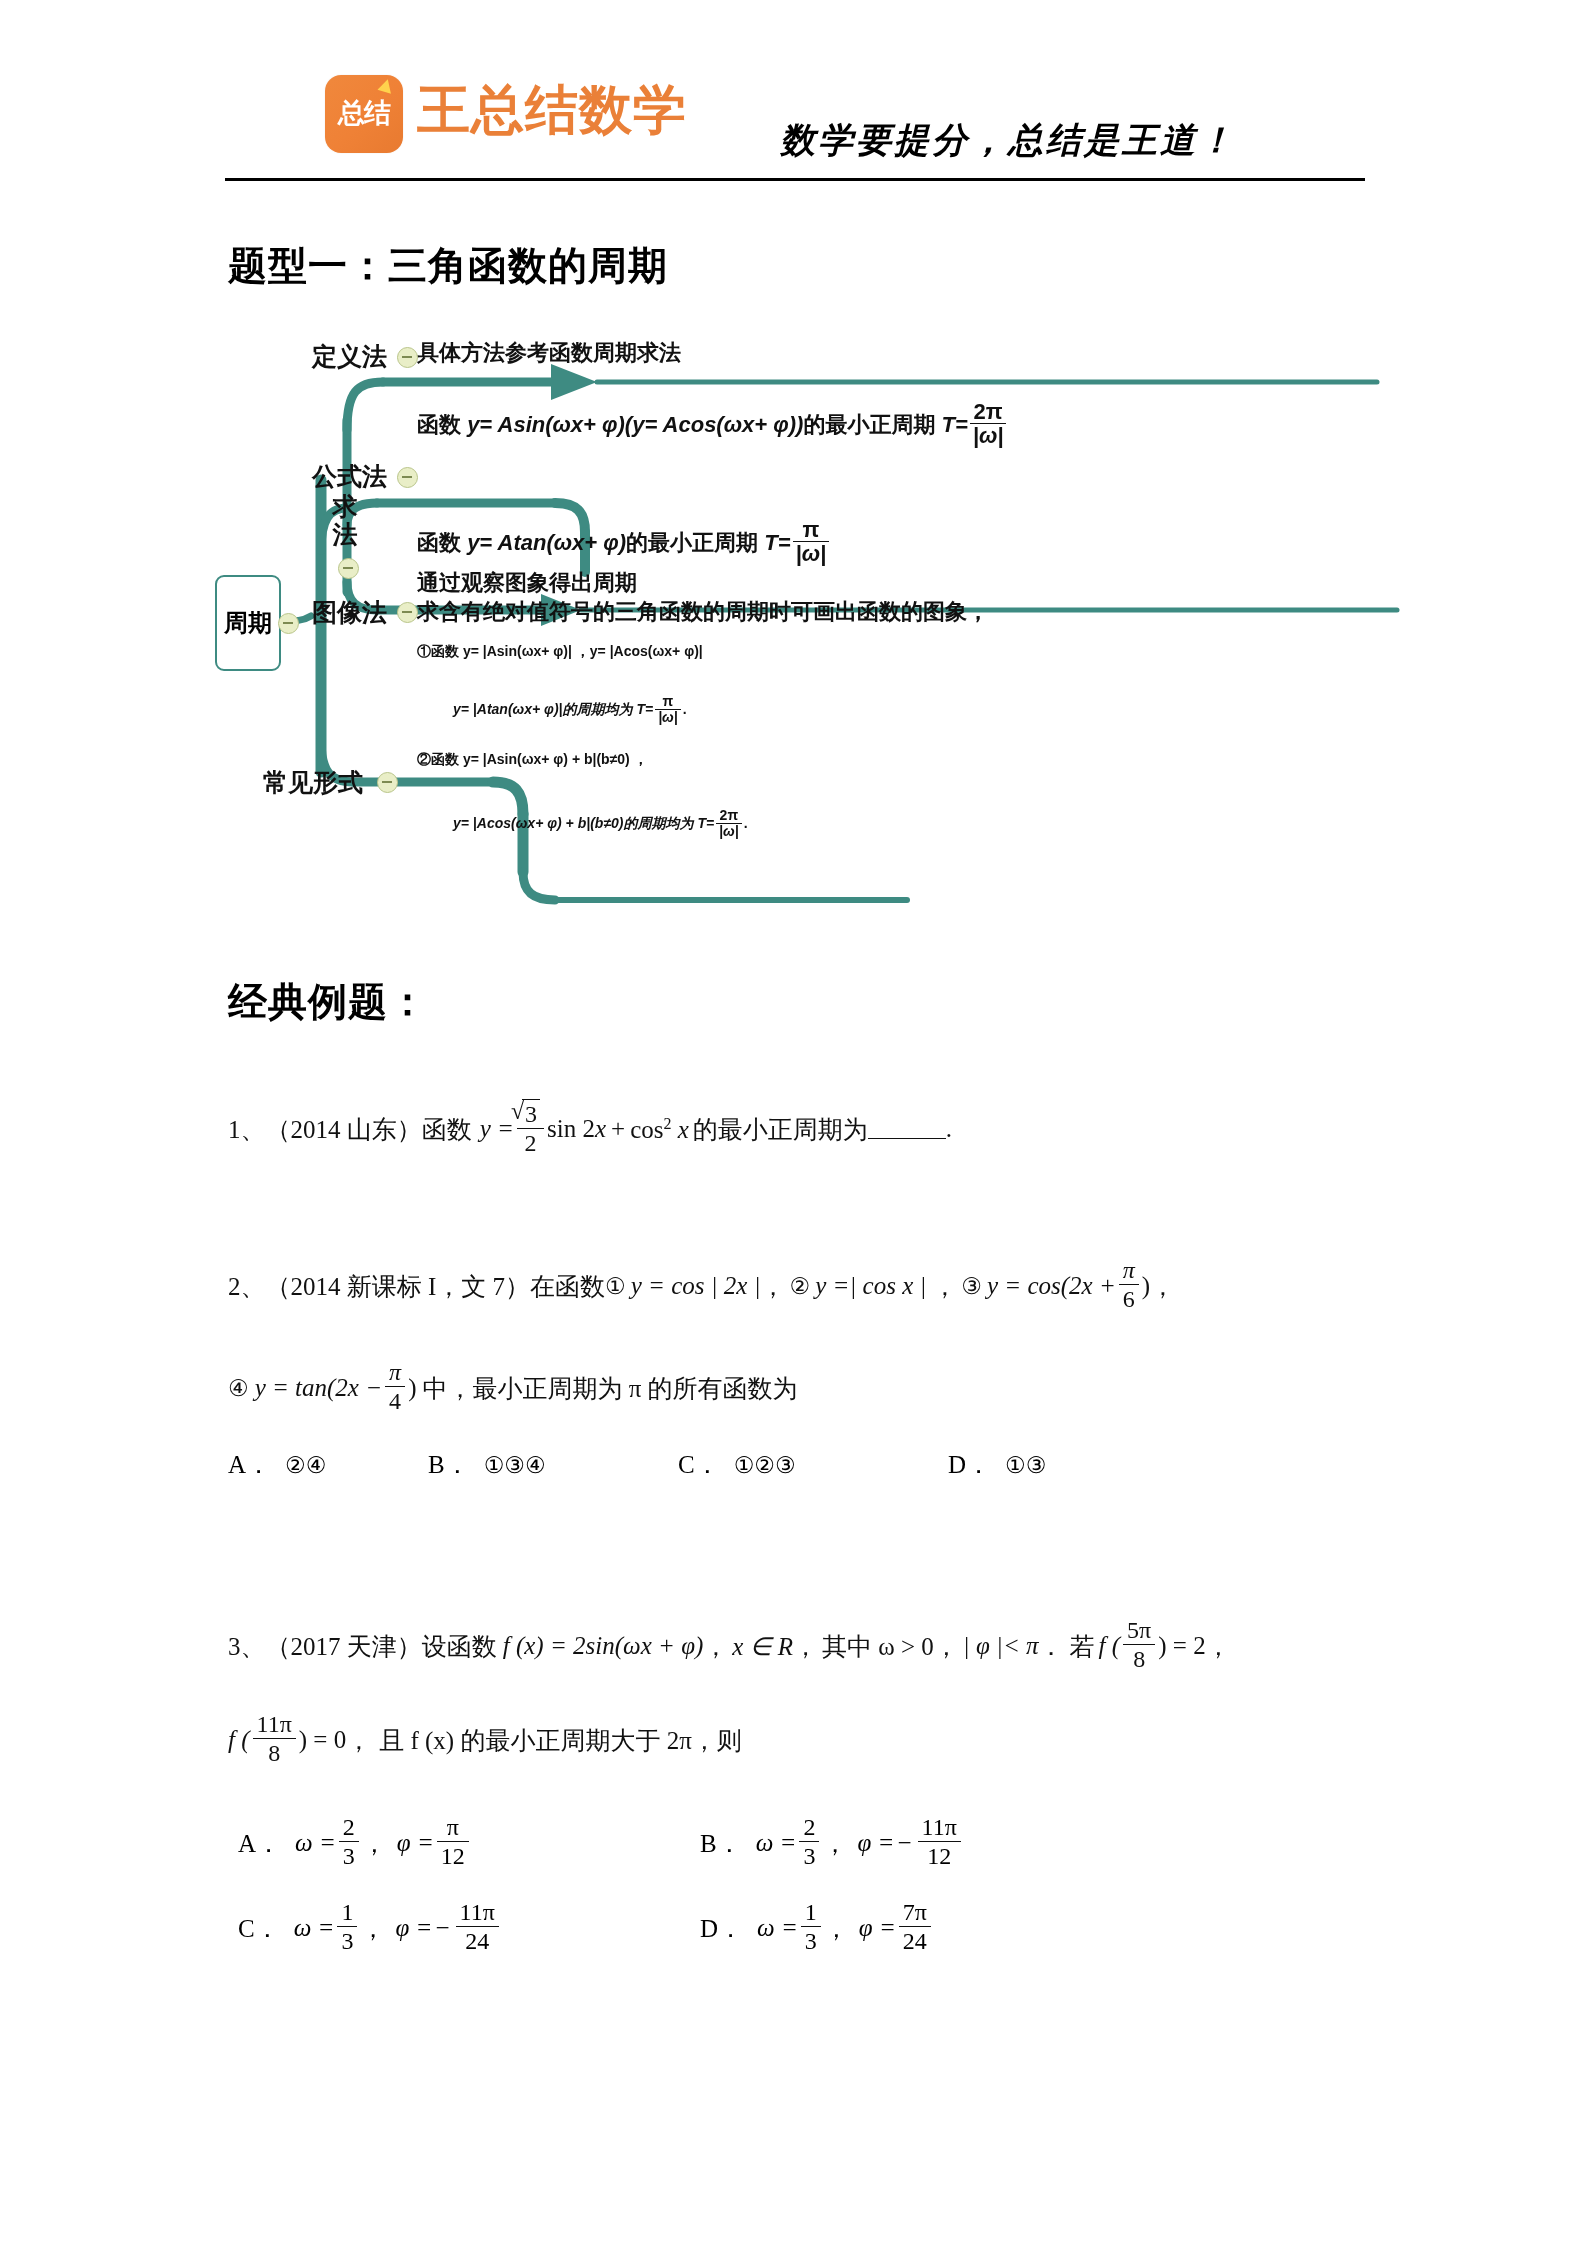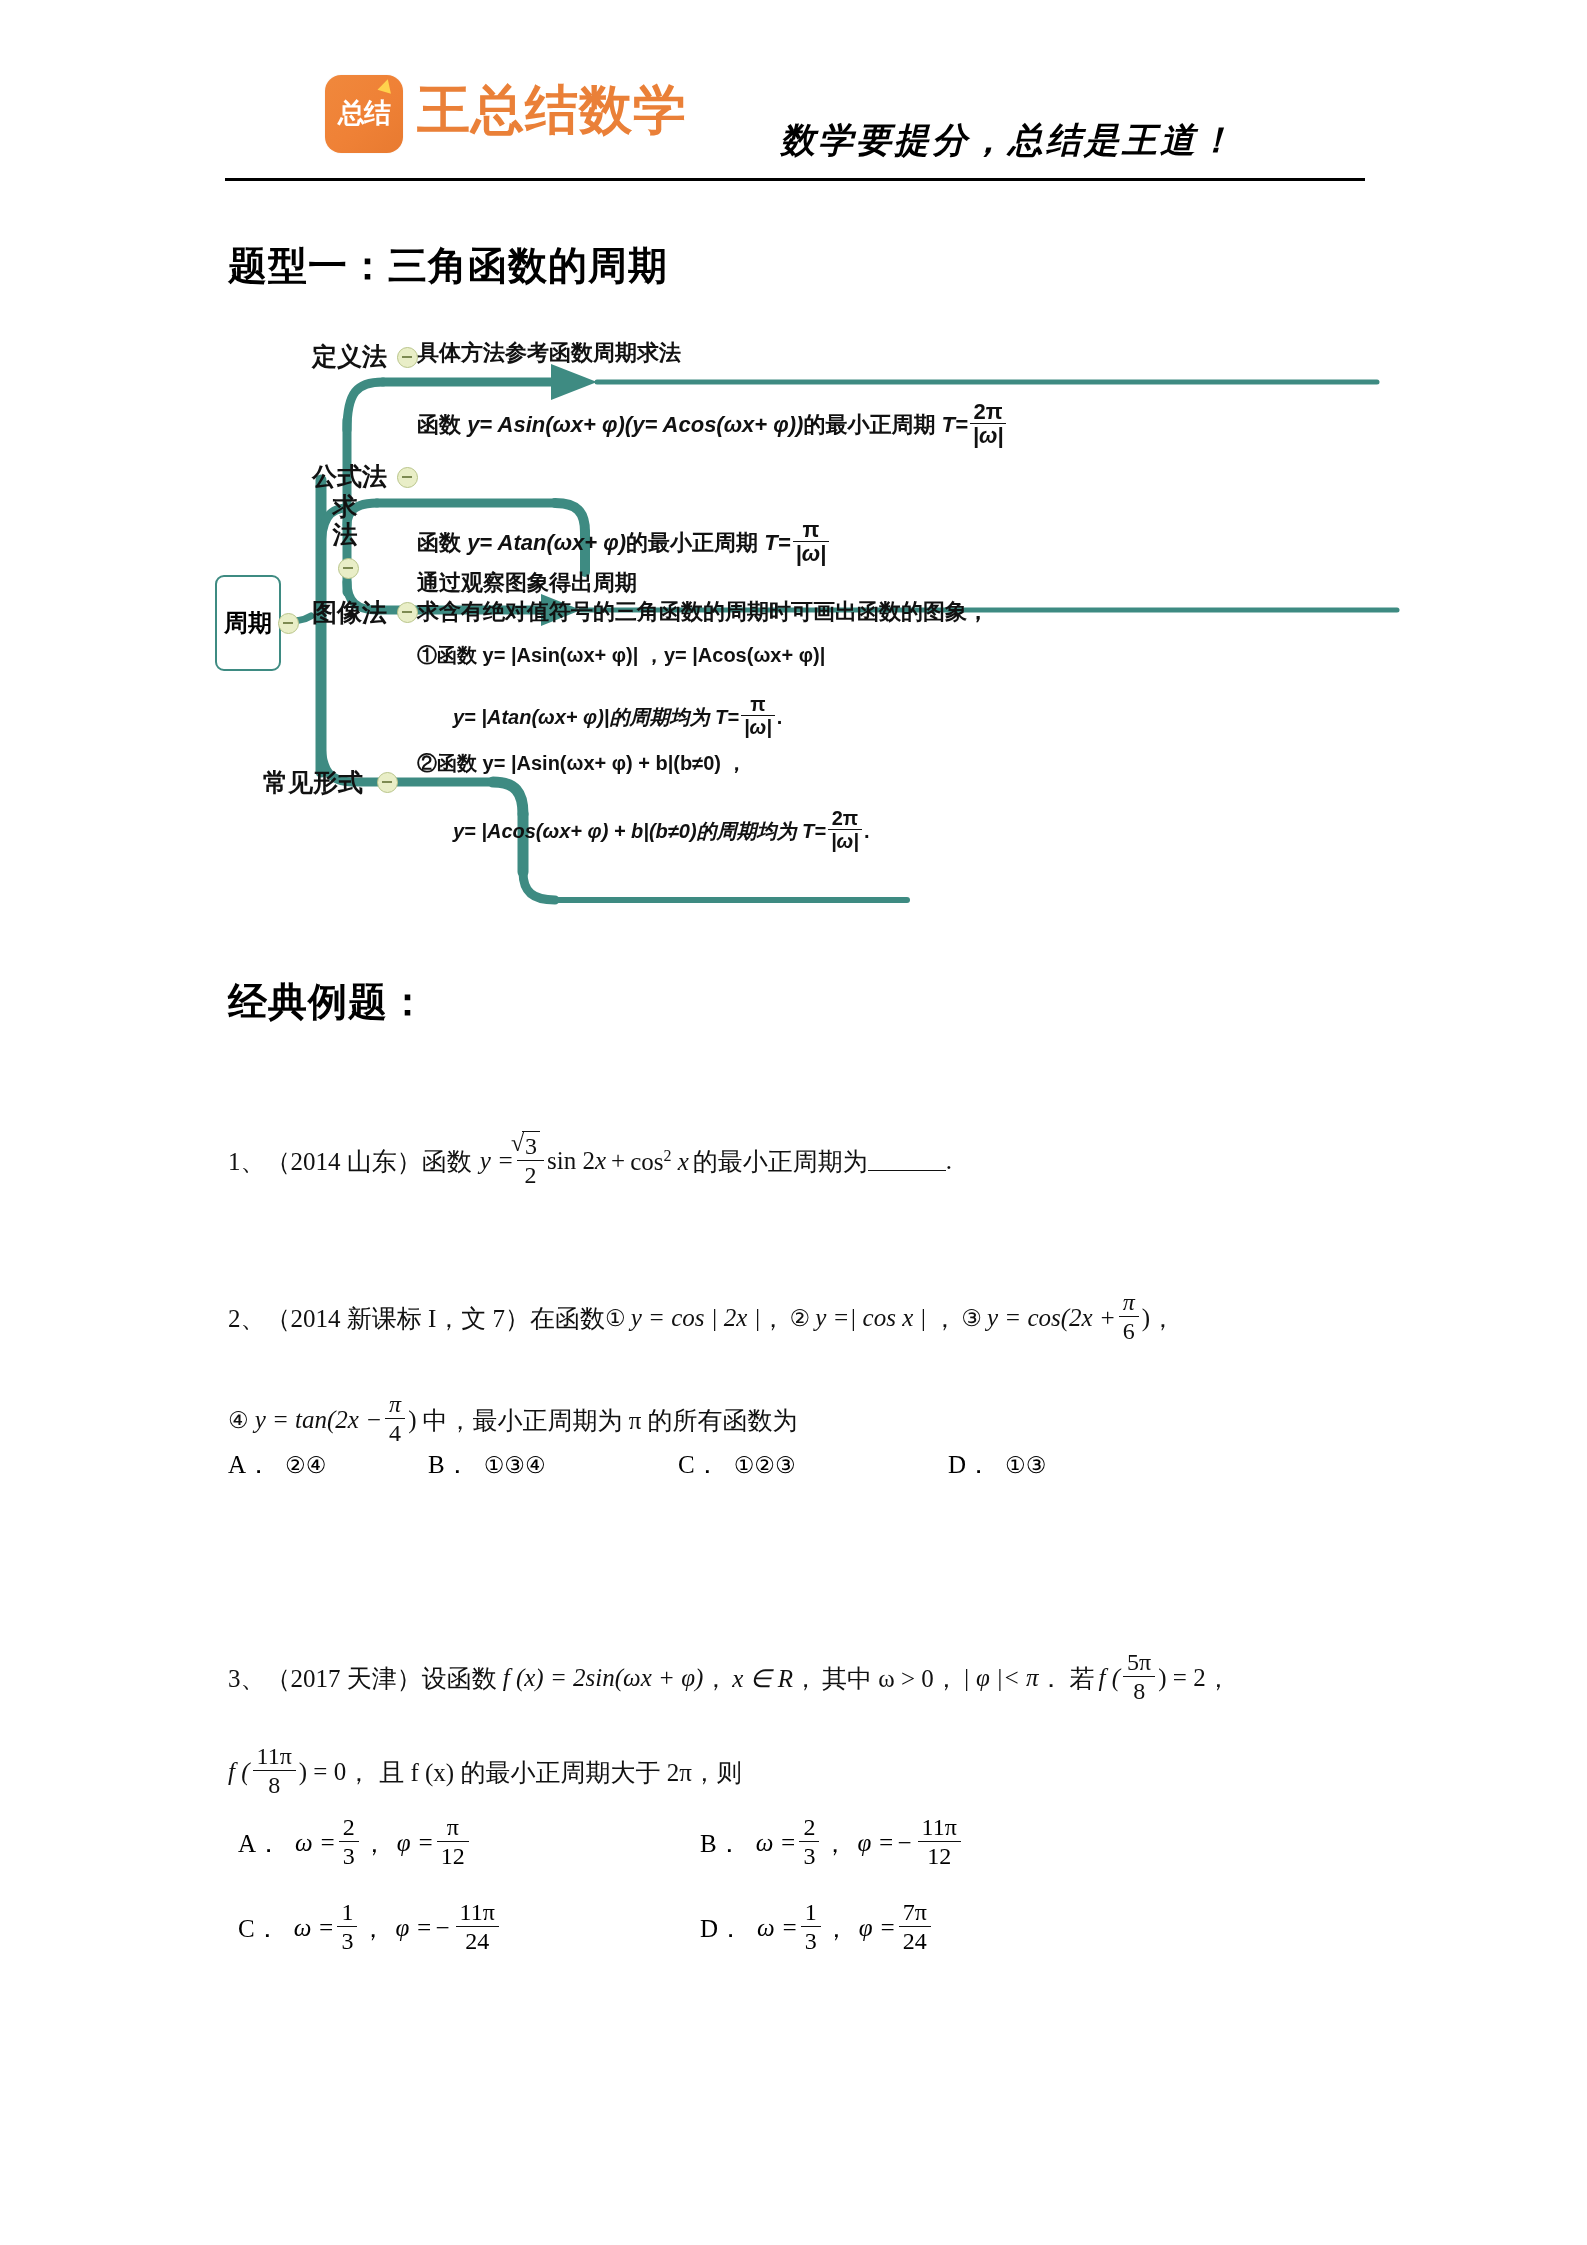--- a/index.html
+++ b/index.html
@@ -94,40 +94,39 @@
     width:10px; height:1.8px; background:#7d8a52;
   }
 
   .mm-text {
     position:absolute;
     font-family:"Liberation Sans", sans-serif;
     font-weight:bold; color:#111; z-index:3;
     line-height:1.34;
   }
   .mm-text.t1 { font-size:22px; }
-  .mm-text.t2 { font-size:20px; }
+  .mm-text.t2 { font-size:14px; }
 
   
   .mi { font-style:italic; }
   .frac {
     display:inline-block; vertical-align:-0.52em;
     text-align:center; margin:0 2px;
   }
   .frac .num { display:block; padding:0 3px; line-height:1.05; }
   .frac .den {
     display:block; border-top:1.6px solid #111; padding:0 3px; line-height:1.12;
   }
 
   
   .problem {
     position:absolute;
     font-family:"Liberation Serif", serif;
     font-size:25px; color:#111;
     white-space:nowrap;
-    margin-top:32px;
   }
   .prob-line { display:flex; align-items:center; }
   .it { font-style:italic; }
   .upr { font-style:normal; }
 
   .dfrac {
     display:inline-block; vertical-align:middle;
     text-align:center; margin:0 3px;
     position:relative; top:-1px;
   }

